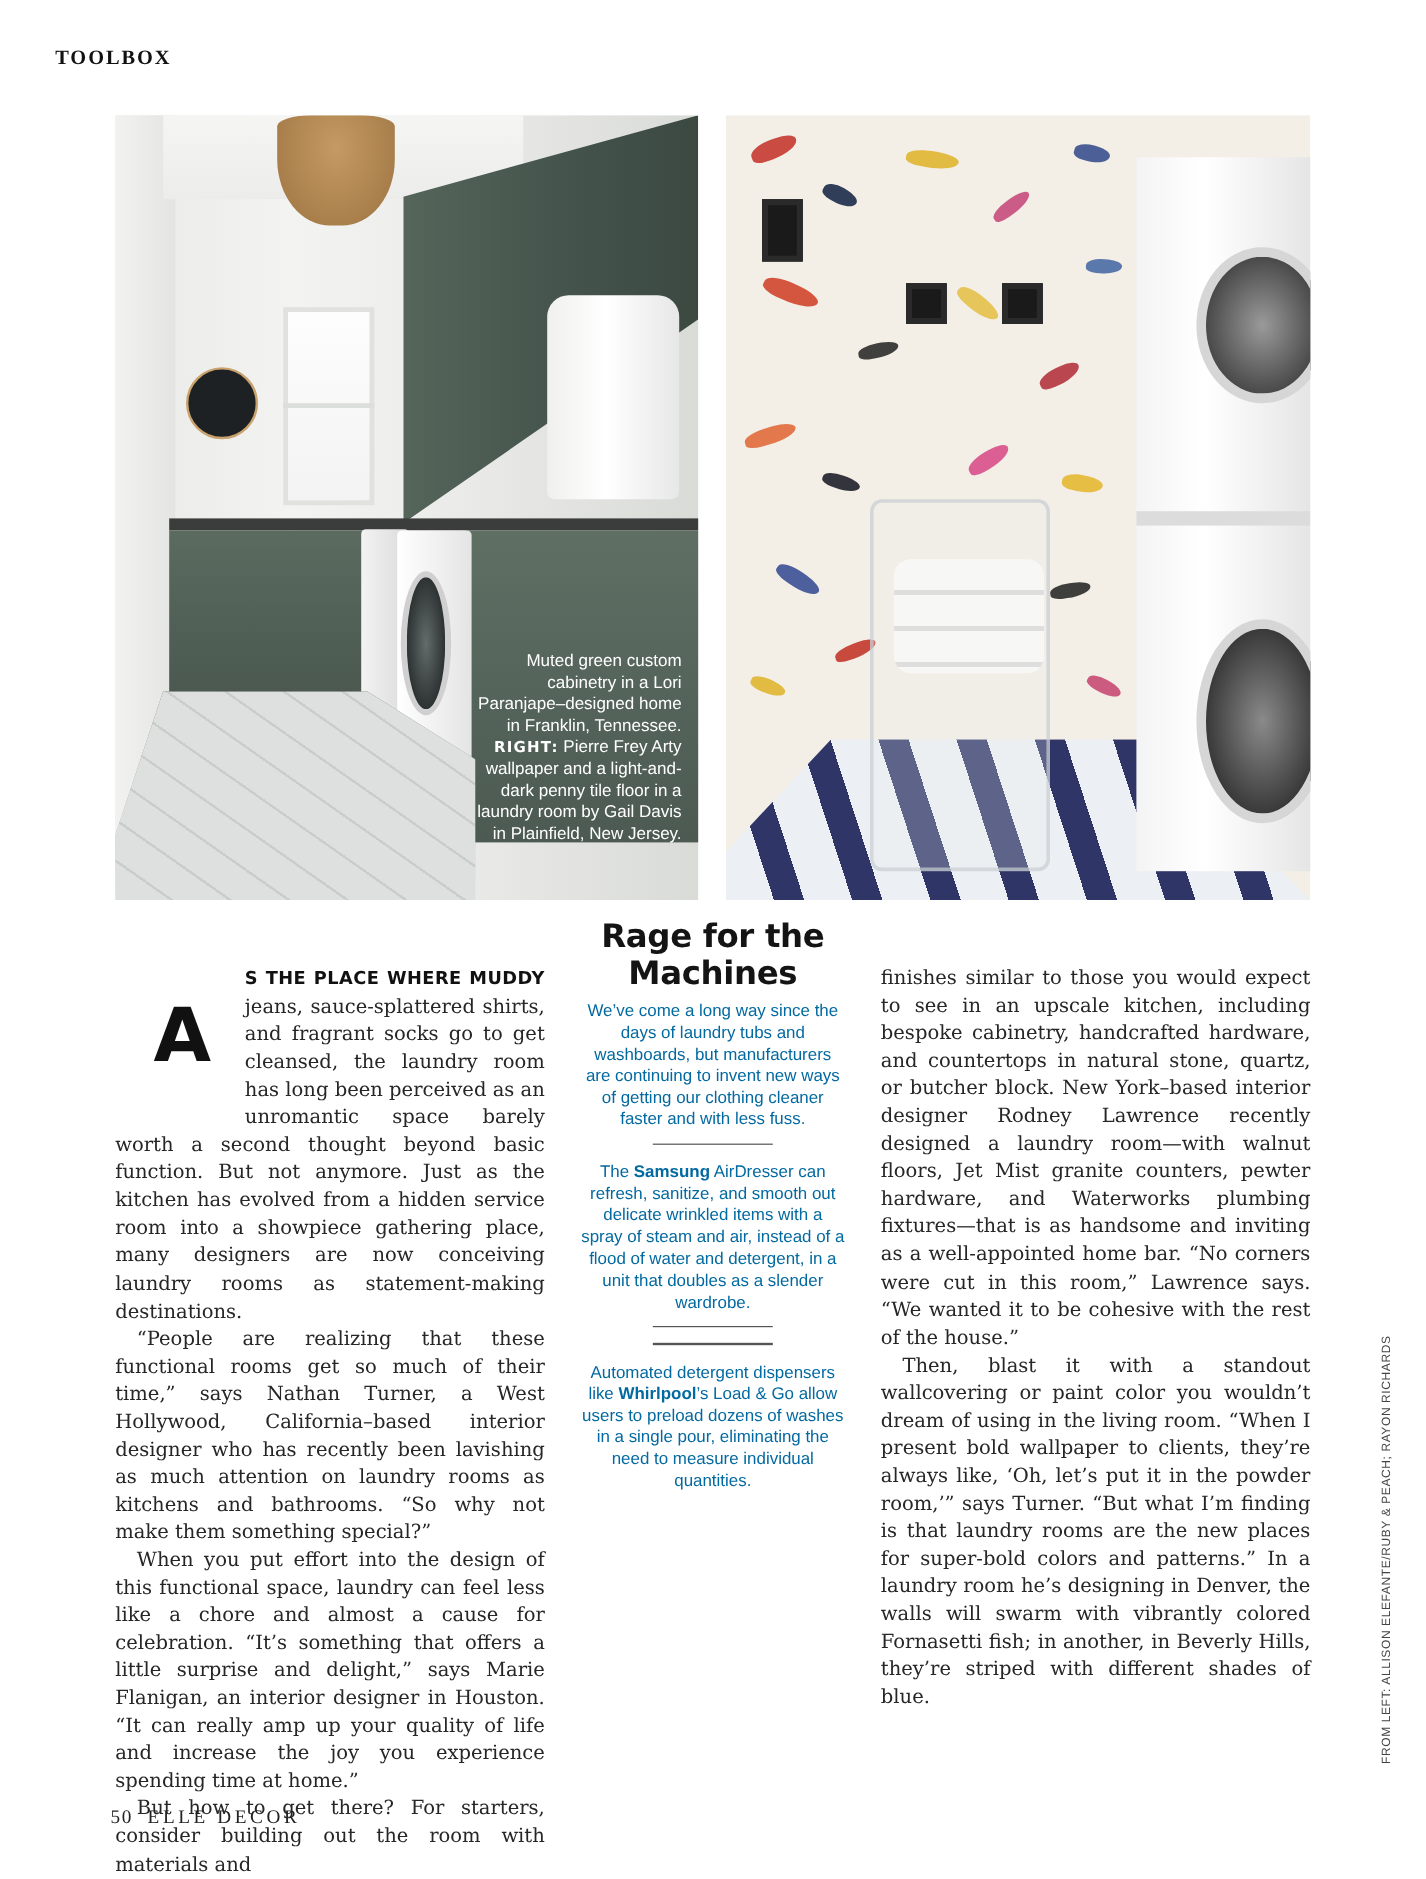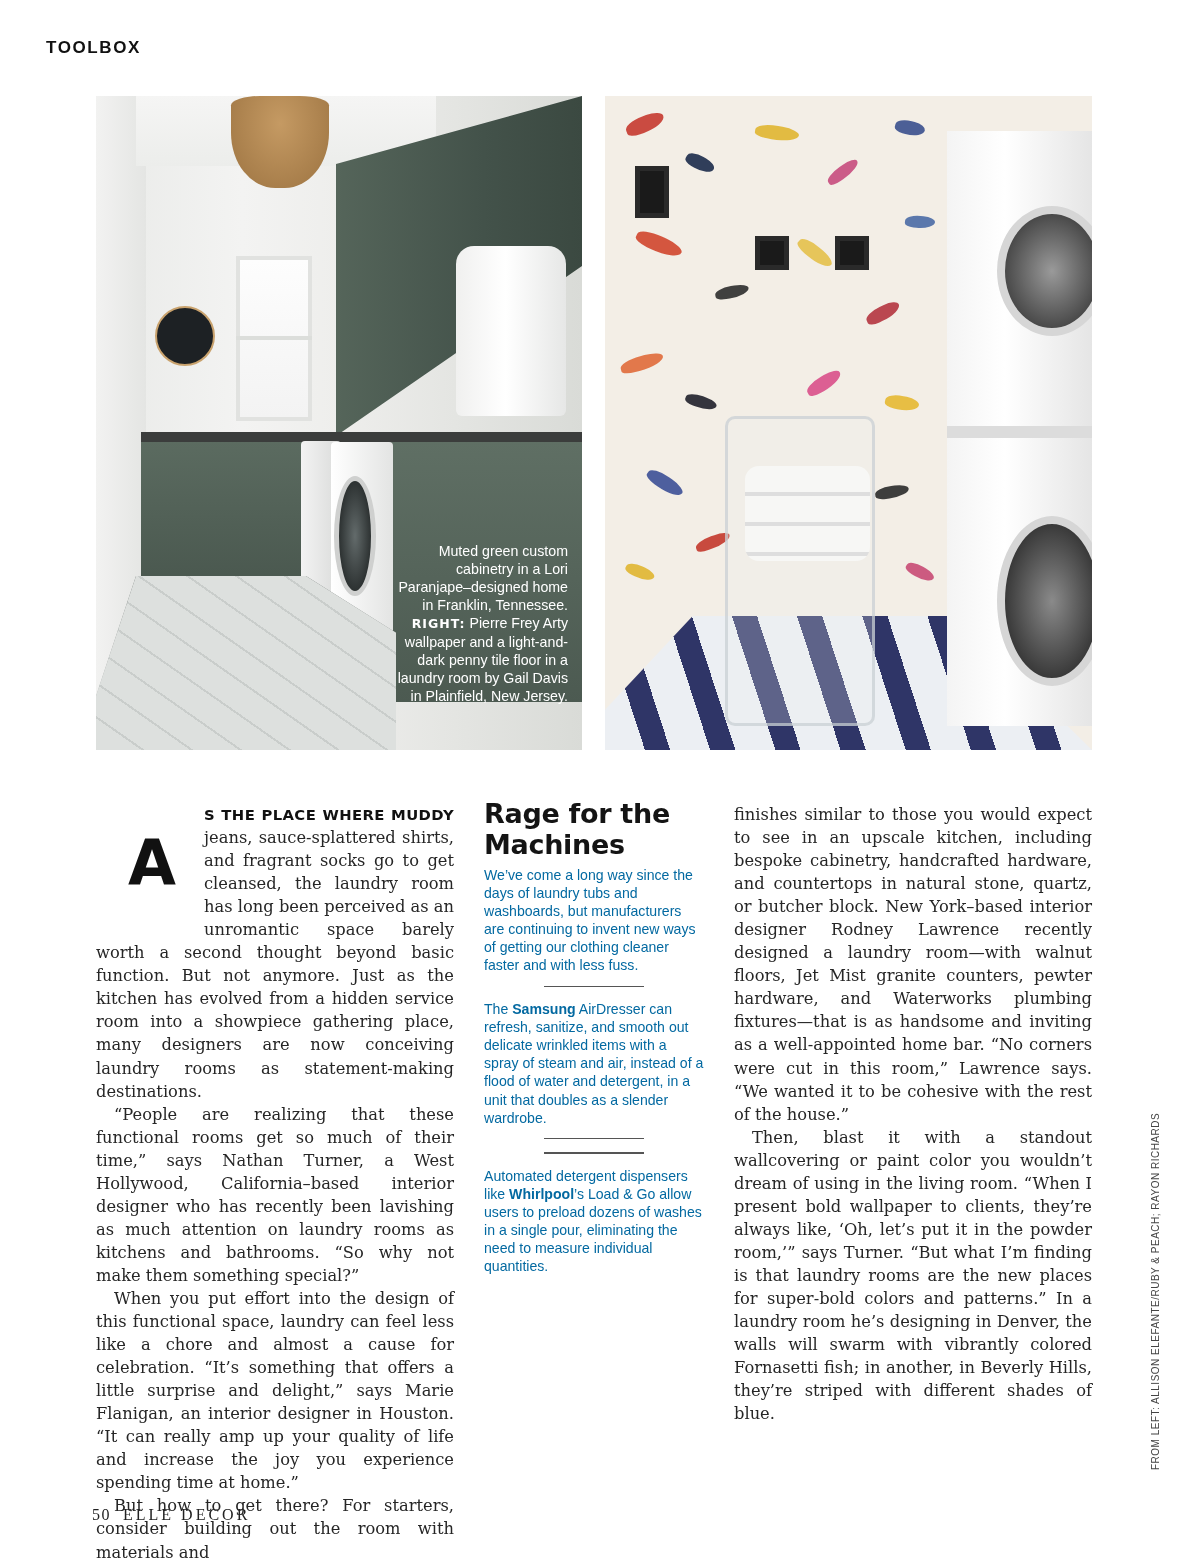--- a/index.html
+++ b/index.html
@@ -1,21 +1,21 @@
 <!DOCTYPE html>
 <html><head>
 <meta charset="utf-8">
 <style>
   * { margin: 0; padding: 0; box-sizing: border-box; }
   html, body { width: 1188px; height: 1566px; background: #ffffff; overflow: hidden; }
   body { position: relative; color: #1e1e1e; font-family: "DejaVu Serif", serif; }
 
   .section-label {
     position: absolute; left: 46px; top: 38px;
-    font-family: Liberation Sans, sans-serif; font-weight: 900;
+    font-family: Liberation Serif, serif; font-weight: 900;
     font-size: 17px; letter-spacing: 1.6px; color: #111;
   }
 
   .photo { position: absolute; top: 96px; height: 654px; overflow: hidden; }
   .photo-left { left: 96px; width: 486px; }
   .photo-right { left: 605px; width: 487px; }
 
   
   .pl-wall { position:absolute; left:0; top:0; width:486px; height:654px; background: linear-gradient(90deg,#e9eae8 0%, #f3f3f2 30%, #eeeeec 50%, #d9dbd7 100%); }
   .pl-leftwall { position:absolute; left:0; top:0; width:50px; height:654px; background: linear-gradient(90deg,#f2f2f1,#e4e5e3); }
@@ -62,21 +62,21 @@
   .col p { text-align: justify; text-align-last: left; hyphens: manual; }
   .col p.indent { text-indent: 18px; }
 
   .dropcap {
     float:left; font-family: "DejaVu Sans", sans-serif; font-weight:900;
     font-size:62px; line-height:52px; width:108px; height:118px;
     padding-left:32px; padding-top:34px; color:#111;
   }
   .lead-in { font-family:"DejaVu Sans", sans-serif; font-weight:900; font-size:14.8px; letter-spacing:.4px; color:#111; }
 
-  .sidebar { position:absolute; left:484px; top:798px; width:220px; }
+  .sidebar { position:absolute; left:484px; top:765px; width:220px; text-align:center; }
   .sidebar-title { font-family:"DejaVu Sans", sans-serif; font-weight:900; font-size:27px; line-height:31px; color:#141414; letter-spacing:-.3px; }
   .sidebar-text { font-family:"Liberation Sans", sans-serif; font-size:14.1px; line-height:18.1px; color:#0369a1; }
   .sidebar-intro { margin-top:6px; }
   .sidebar-rule { width:100px; height:1.5px; background:#555; margin:11px auto 13px; }
   .sidebar-text b { font-weight:700; }
 
   .photo-credit {
     position:absolute; left:1150px; top:1470px; transform-origin: 0 0; transform: rotate(-90deg);
     white-space:nowrap; font-family:"Liberation Sans", sans-serif; font-size:10px; letter-spacing:.5px; color:#444;
   }

